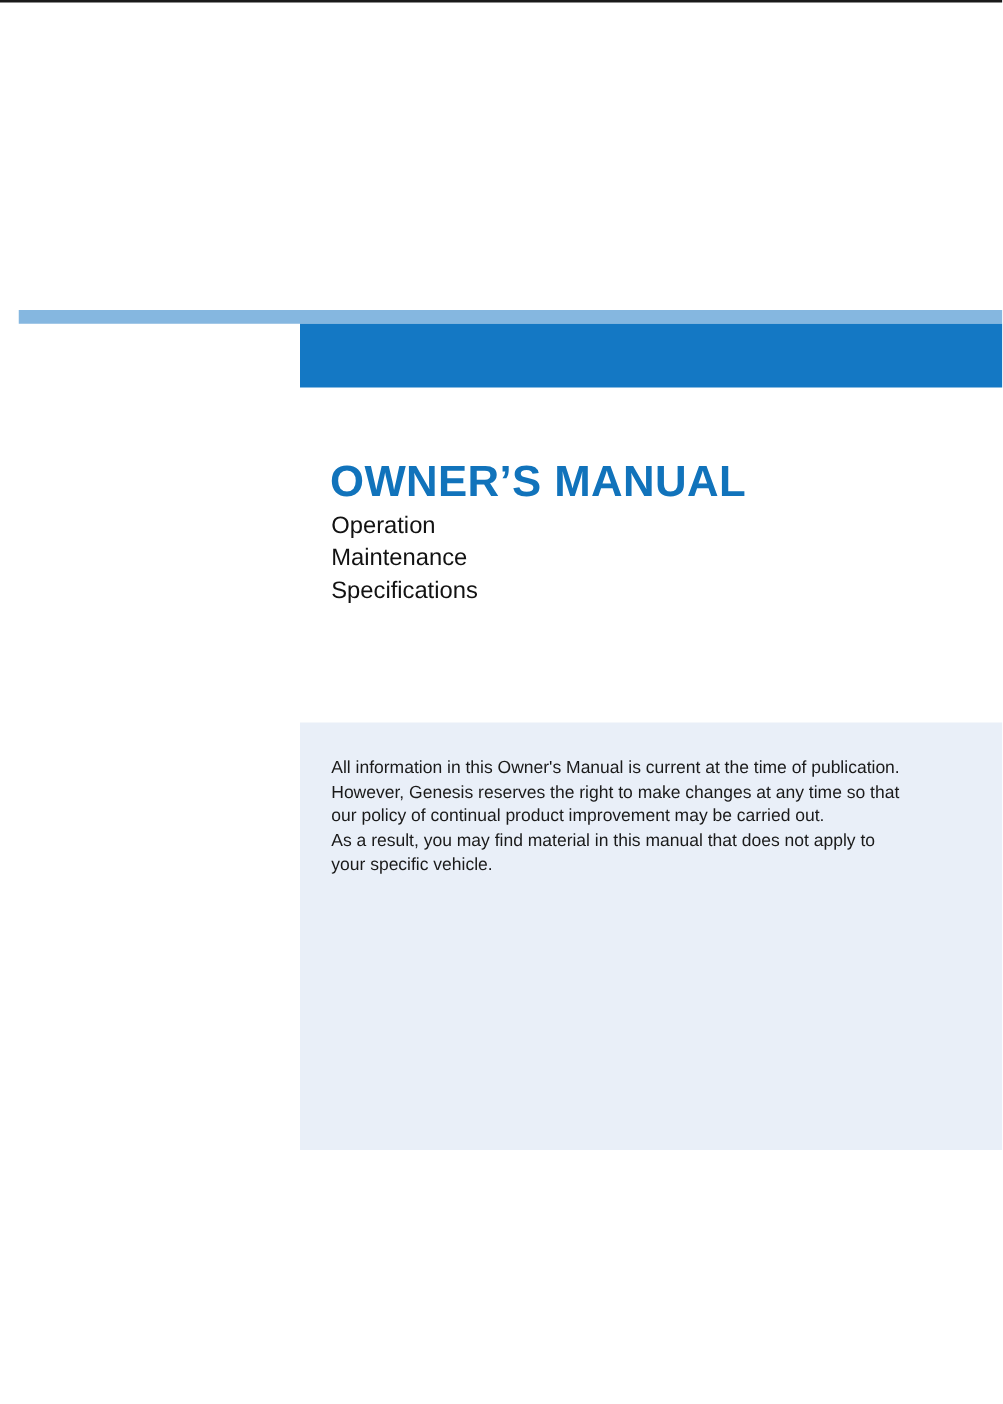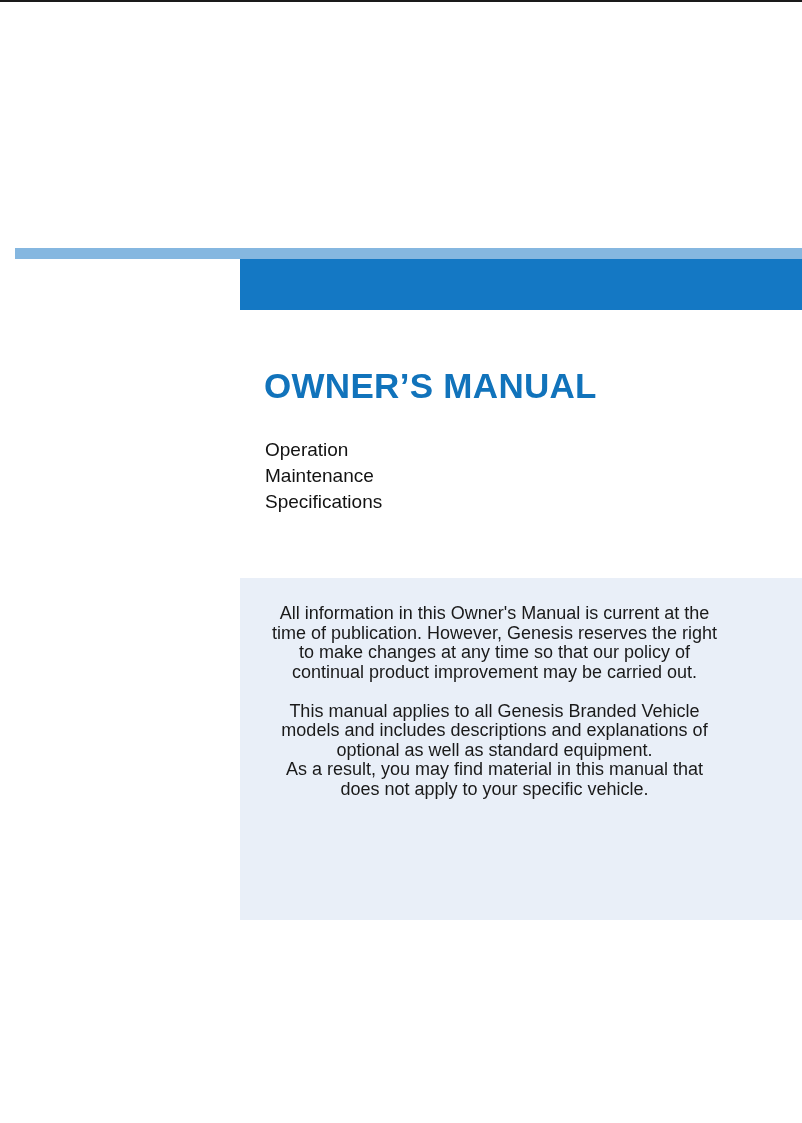--- a/index.html
+++ b/index.html
@@ -44,43 +44,42 @@
       top: 366px;
       left: 264px;
       font-size: 35px;
       font-weight: bold;
       color: #1173bb;
       letter-spacing: 0.3px;
       white-space: nowrap;
     }
     .subtitles {
       position: absolute;
-      top: 437px;
+      top: 408px;
       left: 265px;
       font-size: 19px;
       line-height: 26px;
       color: #121212;
       font-weight: 500;
     }
     .info-box {
       position: absolute;
       top: 578px;
       left: 240px;
       width: 562px;
       height: 342px;
       background: #e9eff8;
       box-sizing: border-box;
       padding: 26px 78px 0 25px;
     }
     .info-box p {
       margin: 0;
-      font-size: 18px;
+      font-size: 14px;
       line-height: 19.5px;
       color: #1a1a1a;
-      text-align: center;
     }
     .info-box p.gap {
       margin-top: 19.5px;
     }
     .bottom-rule {
       position: absolute;
       top: 1112px;
       left: 14px;
       width: 774px;
       height: 2px;
@@ -100,19 +99,18 @@
   <div class="title">OWNER’S MANUAL</div>
 
   <div class="subtitles">
     <div>Operation</div>
     <div>Maintenance</div>
     <div>Specifications</div>
   </div>
 
   <div class="info-box">
     <p>All information in this Owner's Manual is current at the time of publication. However, Genesis reserves the right to make changes at any time so that our policy of continual product improvement may be carried out.</p>
-    <p class="gap">This manual applies to all Genesis Branded Vehicle models and includes descriptions and explanations of optional as well as standard equipment.</p>
     <p>As a result, you may find material in this manual that does not apply to your specific vehicle.</p>
   </div>
 
   <div class="bottom-rule"></div>
 
 </div>
 
 </body></html>

